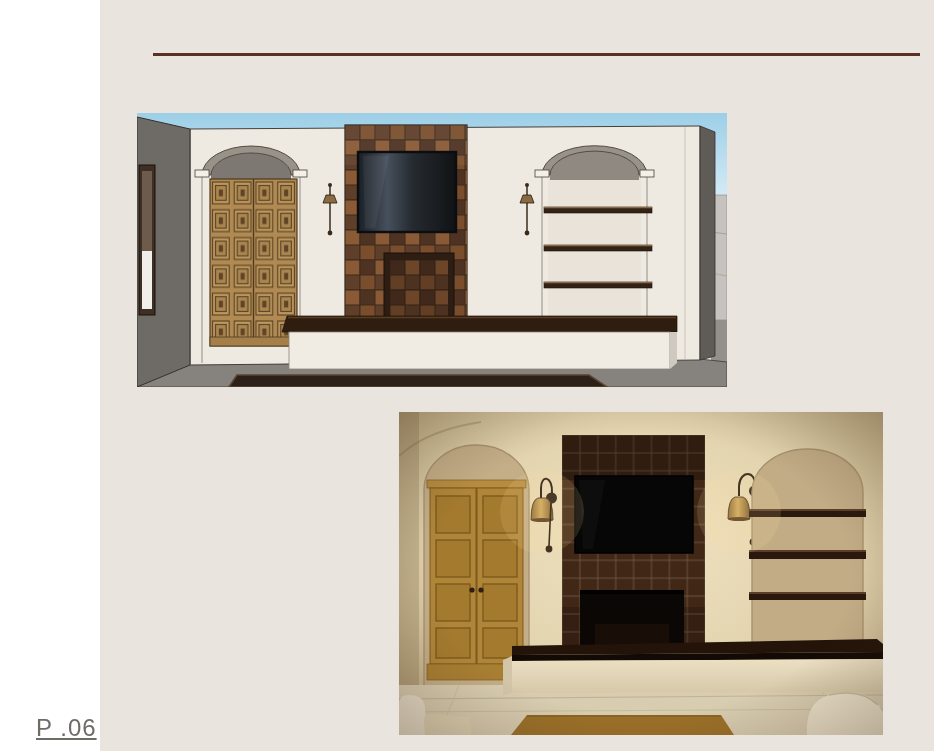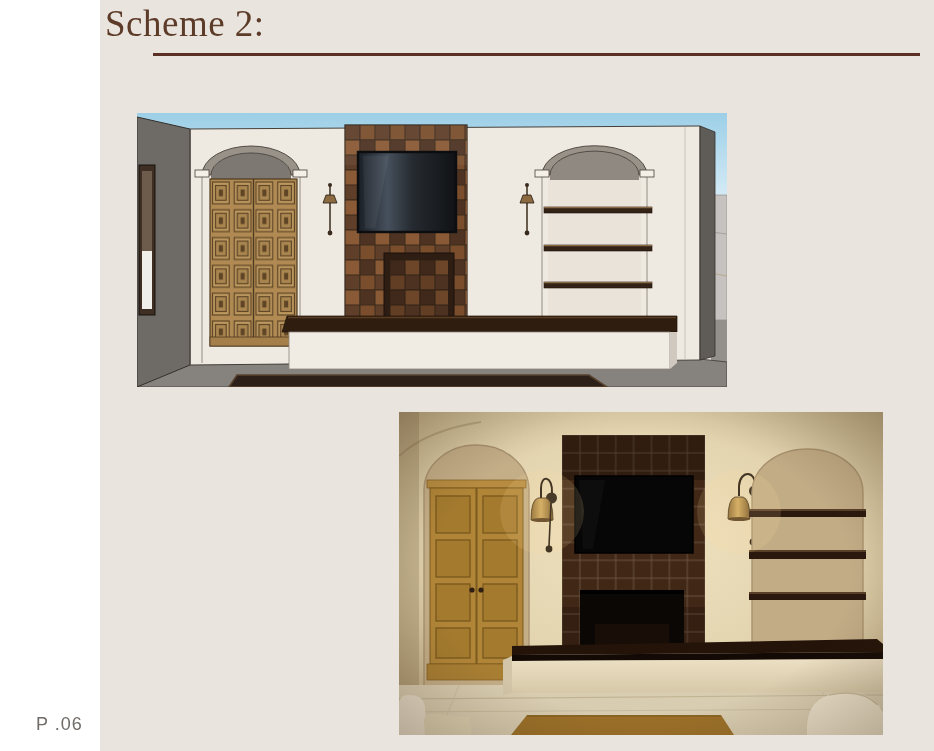--- a/index.html
+++ b/index.html
@@ -17,31 +17,30 @@
     font-size:37px; font-weight:400; color:#5c3b28; letter-spacing:0.5px;
   }
   .title-rule{
     position:absolute; left:153px; top:53px; width:767px; height:3px;
     background:#5a3124;
   }
   .figure-top{ position:absolute; left:137px; top:113px; width:590px; height:274px; }
   .figure-bottom{ position:absolute; left:399px; top:412px; width:484px; height:323px; }
   .page-number{
     position:absolute; left:36px; top:714px;
-    font-size:18px; color:#6f6b67; letter-spacing:1px;
+    font-size:24px; color:#6f6b67; letter-spacing:1px;text-decoration:underline;
   }
   svg{ display:block; }
 </style>
 </head>
 <body>
 
 <div class="page">
   <div class="left-strip"></div>
 
-  <div class="page-title">Scheme 2:</div>
   <div class="title-rule"></div>
 
   <div class="figure-top">
     <svg width="590" height="274" viewBox="0 0 590 274" role="img" aria-label="3D elevation rendering: arched niche with carved wood door, brown tile fireplace wall with mounted TV and firebox, wall sconces, arched shelving niche, long plaster bench hearth">
       <defs>
         <linearGradient id="skyG" x1="0" y1="0" x2="0" y2="1">
           <stop offset="0" stop-color="#9ccfe7"></stop>
             <stop offset="1" stop-color="#d9edf7"></stop>
         </linearGradient>
         <linearGradient id="tvG" x1="0" y1="0" x2="1" y2="0">

